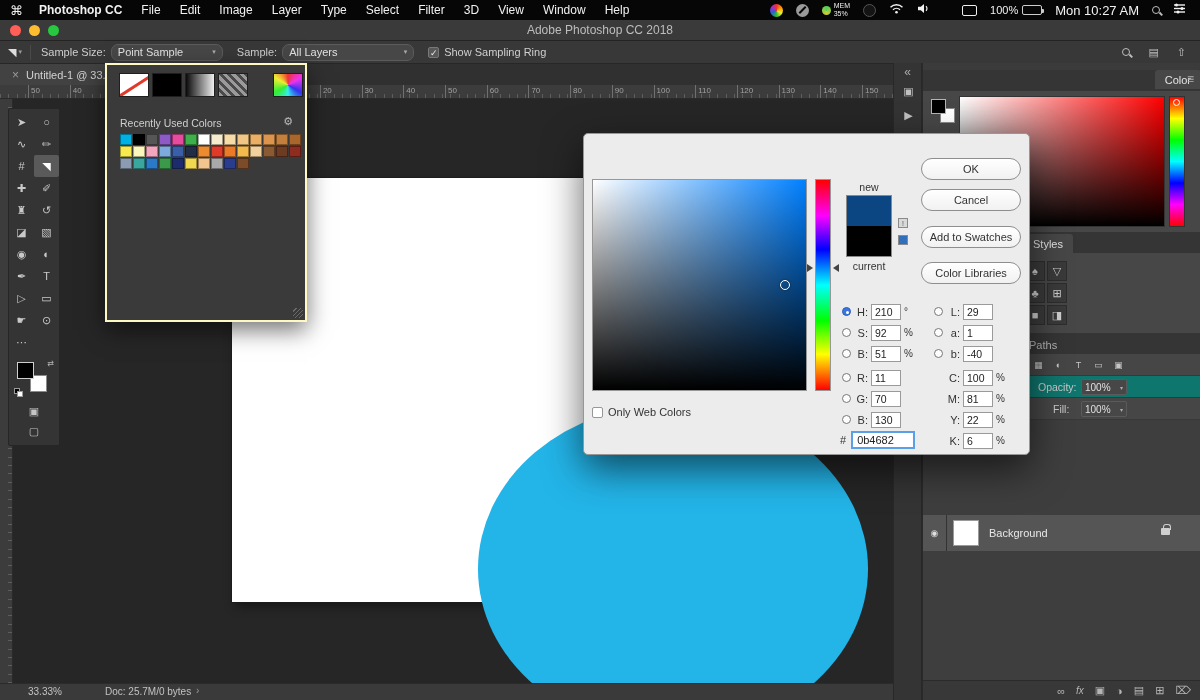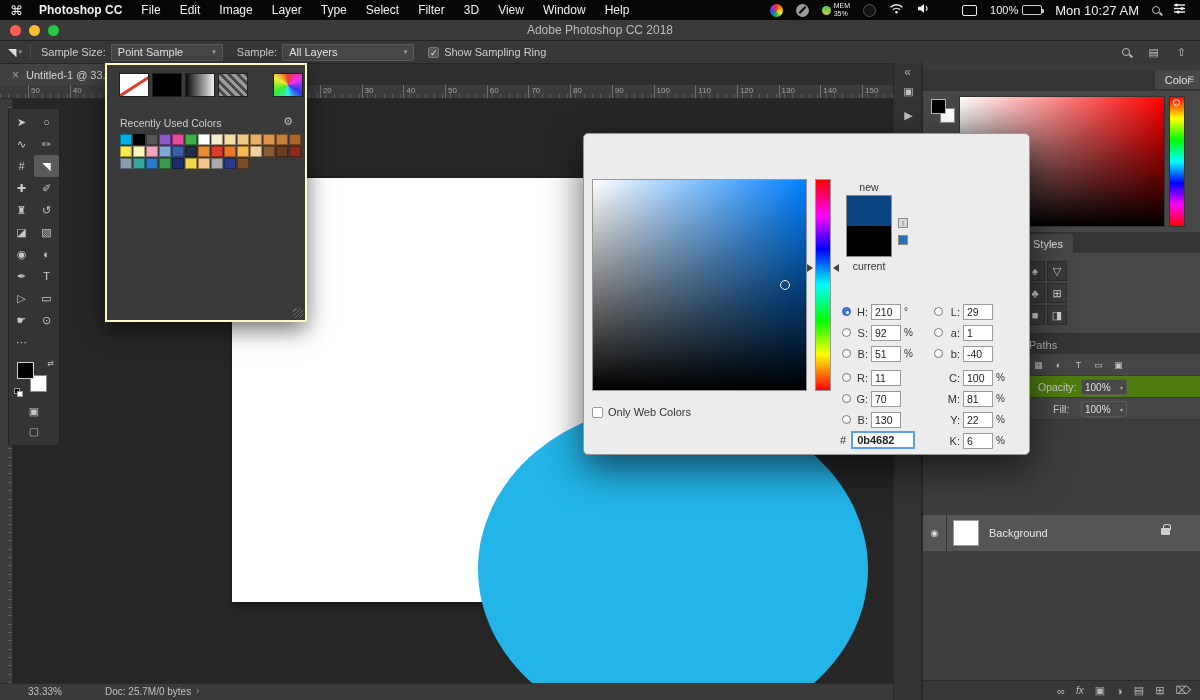--- a/index.html
+++ b/index.html
@@ -36,21 +36,21 @@
   .l-red { background:#ff5f57; } .l-yel { background:#febc2e; } .l-grn { background:#28c840; }
   #win-title { position:absolute; left:0; right:0; top:0; height:21px; line-height:21px; text-align:center; font-size:12px; color:#bdbdbd; }
 
   
   #optionsbar { position:absolute; left:0; top:41px; width:1200px; height:23px; background:#383838; border-bottom:1px solid #272727;
                 display:flex; align-items:center; font-size:11px; color:#cfcfcf; padding-left:8px; }
   .toolbox-icon { font-size:11px; color:#ddd; margin-right:2px; }
   .tiny-arrow { font-size:7px; color:#9a9a9a; margin-right:8px; }
   .vsep { width:1px; height:15px; background:#2a2a2a; border-right:1px solid #4a4a4a; margin-right:10px; }
   .opt-label { margin-right:5px; white-space:nowrap; }
-  .select { height:17px; background:#474747; border:1px solid #5c5c5c; border-radius:1px; display:flex; align-items:center;
+  .select { height:17px; background:#474747; border:1px solid #5c5c5c; border-radius:7px; display:flex; align-items:center;
             padding:0 6px; gap:8px; margin-right:14px; color:#e2e2e2; }
   .select .chev { font-size:7px; color:#aaa; margin-left:auto; }
   #sample-size-select { width:112px; }
   #sample-select { width:132px; }
   .checkbox { width:11px; height:11px; background:#585858; border:1px solid #787878; border-radius:2px;
               font-size:9px; line-height:10px; text-align:center; color:#e8e8e8; margin-right:5px; }
   #options-right { margin-left:auto; display:flex; align-items:center; gap:18px; padding-right:14px; color:#bdbdbd; }
   .mag { width:8px; height:8px; border:1.5px solid #bdbdbd; border-radius:50%; position:relative; }
   .mag::after { content:""; position:absolute; left:6px; top:6px; width:4px; height:1.5px; background:#bdbdbd; transform:rotate(45deg); }
 
@@ -121,21 +121,21 @@
   #styles-tabrow { top:169px; }
   #styles-content { position:absolute; left:0; top:190px; width:278px; height:80px; background:#474747; }
   #style-thumbs { position:absolute; left:102px; top:8px; width:50px; display:flex; flex-wrap:wrap; gap:2px; }
   .sthumb { width:20px; height:20px; background:#3a3a3a; border:1px solid #2d2d2d; color:#cfcfcf; font-size:11px;
             display:flex; align-items:center; justify-content:center; }
   #layers-tabrow { top:270px; }
   #paths-tab { position:absolute; left:96px; bottom:0; }
   #filter-row { position:absolute; left:0; top:291px; width:278px; height:22px; background:#464646; border-bottom:1px solid #383838; }
   #filter-icons { position:absolute; left:108px; top:3px; display:flex; gap:5px; }
   .ficon { width:15px; height:15px; display:flex; align-items:center; justify-content:center; color:#c6c6c6; font-size:9px; }
-  #opacity-row { position:absolute; left:0; top:313px; width:278px; height:22px; background:#4d7c0f; border-bottom:1px solid #383838; }
+  #opacity-row { position:absolute; left:0; top:313px; width:278px; height:22px; background:#0f766e; border-bottom:1px solid #383838; }
   #fill-row { position:absolute; left:0; top:335px; width:278px; height:22px; background:#464646; border-bottom:1px solid #383838; }
   .lrow-label { position:absolute; top:5px; font-size:10.5px; color:#c9c9c9; }
   .lrow-value { position:absolute; left:158px; top:3px; width:46px; height:16px; border:1px solid #5a5a5a; background:#474747;
                 border-radius:2px; font-size:10px; color:#e0e0e0; display:flex; align-items:center; padding:0 3px; gap:4px; }
   .lrow-value .chev { font-size:6px; color:#aaa; margin-left:auto; }
   #layer-list { position:absolute; left:0; top:357px; width:278px; height:260px; background:#3e3e3e; }
   #layer-row { position:absolute; left:0; top:95px; width:278px; height:36px; background:#555555; display:flex; align-items:center; }
   #eye-cell { width:24px; height:36px; border-right:1px solid #333; display:flex; align-items:center; justify-content:center;
               color:#dedede; font-size:9px; }
   #layer-thumb { width:26px; height:26px; background:#fff; border:1px solid #9a9a9a; margin-left:6px; }
@@ -202,21 +202,21 @@
   .radio { width:9px; height:9px; border:1px solid #777; border-radius:50%; background:#fdfdfd; position:relative; }
   .radio.sel { background:#3b76e0; border-color:#2d5fb8; }
   .radio.sel::after { content:""; position:absolute; left:2.5px; top:2.5px; width:3px; height:3px; background:#fff; border-radius:50%; }
   .rspace { width:9px; height:9px; }
   .plabel { width:14px; text-align:right; font-size:11px; color:#333; }
   .pinput { width:30px; height:16px; background:#fff; border:1px solid #9a9a9a; font-size:10.5px; color:#222; padding:1px 3px; }
   .punit { font-size:10px; color:#333; width:10px; }
   #hex-row { position:absolute; left:256px; top:297px; display:flex; align-items:center; gap:5px; }
   #hex-label { font-size:11px; color:#333; }
   #hex-input { width:64px; height:18px; background:#fff; border:2px solid #5a9fe8; font-size:11px; color:#222;
-               display:flex; align-items:center; padding-left:4px;font-weight:bold; }
+               display:flex; align-items:center; padding-left:4px; }
   #webcolors { position:absolute; left:8px; top:272px; display:flex; align-items:center; gap:5px; }
   #webcolors .wbox { width:11px; height:11px; background:#fff; border:1px solid #979797; border-radius:2px; }
   #webcolors span.lbl { font-size:11px; color:#333; }
 </style>
 </head>
 <body>
 
 <div class="screen">
 
   <div id="menubar">
@@ -595,20 +595,26 @@
     <span class="hue-arrow-l"></span>
     <span class="hue-arrow-r"></span>
     <div id="new-label">new</div>
     <div id="nc-swatch">
       <div id="nc-new" style="background: rgb(11, 70, 130);"></div>
       <div id="nc-current" style="background: rgb(0, 0, 0);"></div>
     </div>
     <div id="current-label">current</div>
     <span class="gamut-icon" id="gamut-warning">!</span>
     <span class="gamut-icon" id="web-cube"></span>
+    <div id="picker-buttons">
+        <div class="pbtn">OK</div>
+        <div class="pbtn">Cancel</div>
+        <div class="pbtn">Add to Swatches</div>
+        <div class="pbtn">Color Libraries</div>
+      </div>
     <div id="fields-left">
         <div class="prow">
           <span class="radio sel"></span>
           <span class="plabel">H:</span>
           <span class="pinput">210</span>
           <span class="punit">°</span>
         </div>
         <div class="prow">
           <span class="radio"></span>
           <span class="plabel">S:</span>

